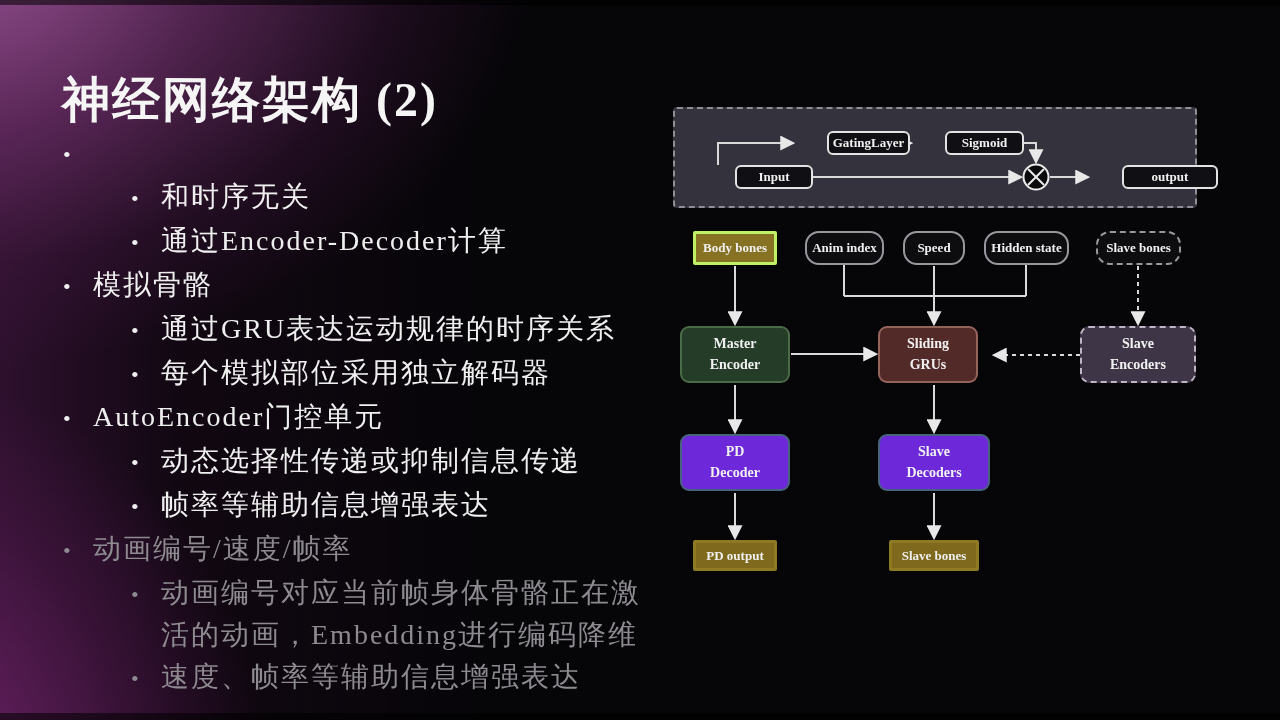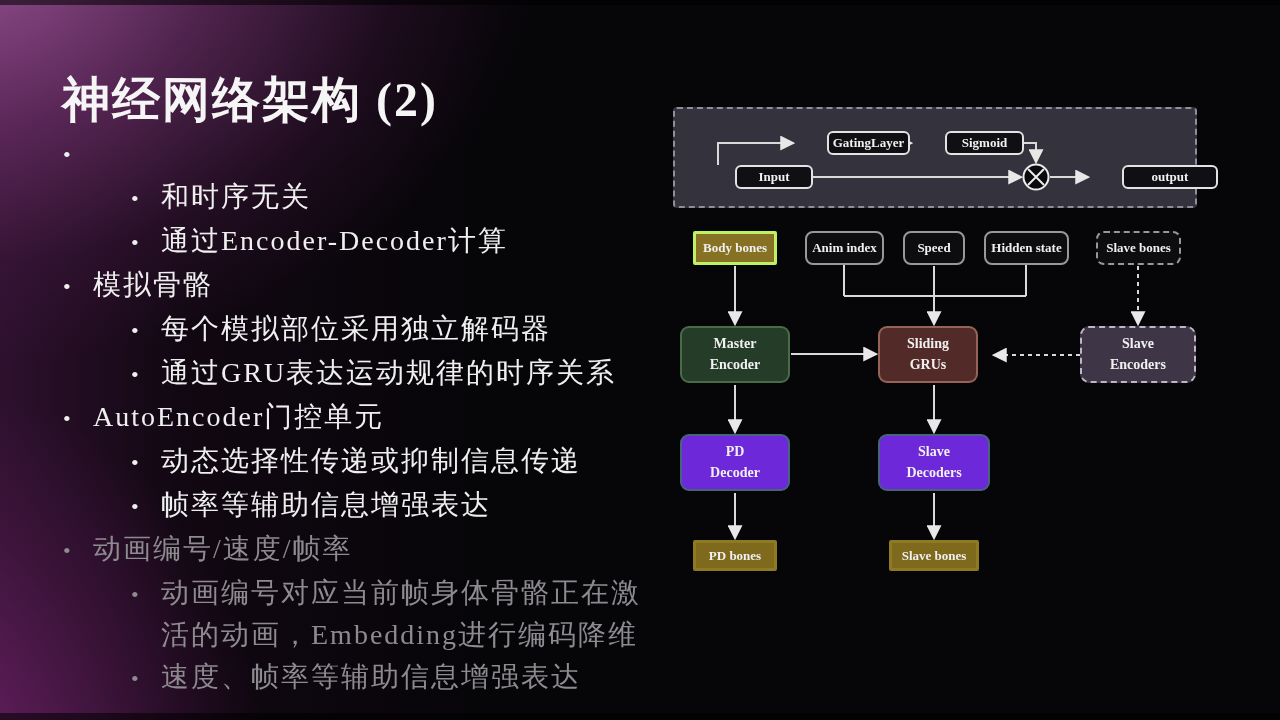--- a/index.html
+++ b/index.html
@@ -38,21 +38,21 @@
   .diagram{position:absolute;inset:0;}
   .gate-frame{
     position:absolute;left:673px;top:107px;width:524px;height:101px;
     background:#34333d;border:2px dashed #8f8f99;border-radius:4px;box-sizing:border-box;
   }
   .node{
     position:absolute;box-sizing:border-box;display:flex;align-items:center;justify-content:center;
     color:#f0f0f0;text-align:center;font-weight:bold;
   }
   .gatebox{background:#101014;border:2px solid #e3e3e3;border-radius:6px;font-size:13px;margin-left:32px;}
-  .inbox{background:#0d0d10;border:2px solid #97979d;border-radius:8px;font-size:13px;text-align:center;}
+  .inbox{background:#0d0d10;border:2px solid #97979d;border-radius:14px;font-size:13px;text-align:center;}
   .inbox.dashed{border-style:dashed;}
   .bones{background:#877122;border:3px solid #bef264;border-radius:2px;font-size:13px;}
   .bones.out{background:#7e691d;border-color:#8f7a24;}
   .big{border-radius:9px;font-size:14px;line-height:1.45;white-space:pre-line;}
   .enc-master{background:#253c28;border:2px solid #4a6b47;}
   .enc-gru{background:#522b28;border:2px solid #96635a;}
   .enc-slave{background:#3e3647;border:2px dashed #beb6c6;}
   .dec{background:#6d28d9;border:2px solid #47637e;}
   svg.wires{position:absolute;left:0;top:0;}
   .wire{stroke:#d9d9d9;stroke-width:2;fill:none;}
@@ -76,25 +76,25 @@
     <li class="l2">
         <span class="dot"></span>
         <span class="btext">通过Encoder-Decoder计算</span>
       </li>
     <li class="l1">
         <span class="dot"></span>
         <span class="btext">模拟骨骼</span>
       </li>
     <li class="l2">
         <span class="dot"></span>
-        <span class="btext">每个模拟部位采用独立解码器</span>
+        <span class="btext">通过GRU表达运动规律的时序关系</span>
       </li>
     <li class="l2">
         <span class="dot"></span>
-        <span class="btext">通过GRU表达运动规律的时序关系</span>
+        <span class="btext">每个模拟部位采用独立解码器</span>
       </li>
     <li class="l1">
         <span class="dot"></span>
         <span class="btext">AutoEncoder门控单元</span>
       </li>
     <li class="l2">
         <span class="dot"></span>
         <span class="btext">动态选择性传递或抑制信息传递</span>
       </li>
     <li class="l2">
@@ -164,21 +164,21 @@
     <div class="node big enc-gru" style="left:878px;top:326px;width:100px;height:57px">Sliding
 GRUs</div>
     <div class="node big enc-slave" style="left:1080px;top:326px;width:116px;height:57px">Slave
 Encoders</div>
 
     <div class="node big dec" style="left:680px;top:434px;width:110px;height:57px">PD
 Decoder</div>
     <div class="node big dec" style="left:878px;top:434px;width:112px;height:57px">Slave
 Decoders</div>
 
-    <div class="node bones out" style="left:693px;top:540px;width:84px;height:31px">PD bones</div>
+    <div class="node bones out" style="left:693px;top:540px;width:84px;height:31px">PD output</div>
     <div class="node bones out" style="left:889px;top:540px;width:90px;height:31px">Slave bones</div>
 
   </div>
 
   <div class="letterbox lb-top"></div>
   <div class="letterbox lb-bottom"></div>
 
 </div>
 
 </body></html>

